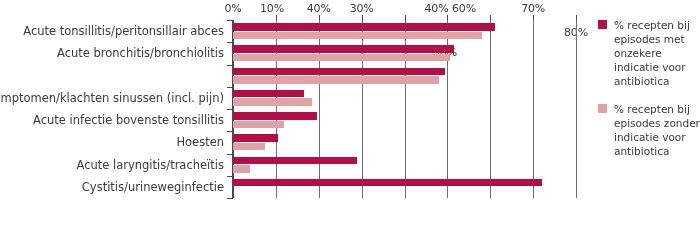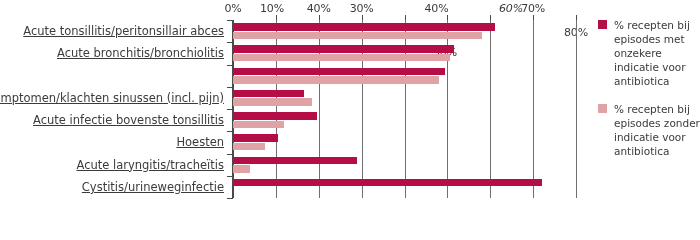--- a/index.html
+++ b/index.html
@@ -49,21 +49,20 @@
   }
   .cat-label {
     position: absolute;
     right: 5px;
     font-size: 11.5px;
     line-height: 12px;
     color: #3b3b3b;
     white-space: nowrap;
     text-align: center;
     transform: translateY(-50%);
-    text-decoration: underline;
   }
 
   
   #plot-area {
     position: absolute;
     left: 233px;
     top: 20px;
     width: 343px;
     height: 178px;
   }
@@ -144,21 +143,21 @@
 
 <div id="chart-root">
 
   <div id="x-axis-labels">
       <div class="x-tick-label" style="left: 233px;">0%</div>
       <div class="x-tick-label" style="left: 272px;">10%</div>
       <div class="x-tick-label" style="left: 318.75px;">40%</div>
       <div class="x-tick-label" style="left: 361.625px;">30%</div>
       <div class="x-tick-label" style="left: 404.5px; margin-left: 32px;">40%</div>
       <div class="x-tick-label" style="left: 445px; margin-top: 44px;">50%</div>
-      <div class="x-tick-label" style="left: 511px; font-style: italic;">60%</div>
+      <div class="x-tick-label" style="left: 464px;">60%</div>
       <div class="x-tick-label" style="left: 533.125px;">70%</div>
       <div class="x-tick-label" style="left: 576px; margin-top: 24px;">80%</div>
     </div>
 
   <div id="category-labels">
       <div class="cat-label" style="top: 11.125px;">Acute tonsillitis/peritonsillair abces</div>
       <div class="cat-label" style="top: 33.375px; margin-left: 36px;">Acute bronchitis/bronchiolitis</div>
       <div class="cat-label" style="top: 77.875px;">Symptomen/klachten sinussen (incl. pijn)</div>
       <div class="cat-label" style="top: 100.125px;">Acute infectie bovenste tonsillitis</div>
       <div class="cat-label" style="top: 122.375px;">Hoesten</div>

